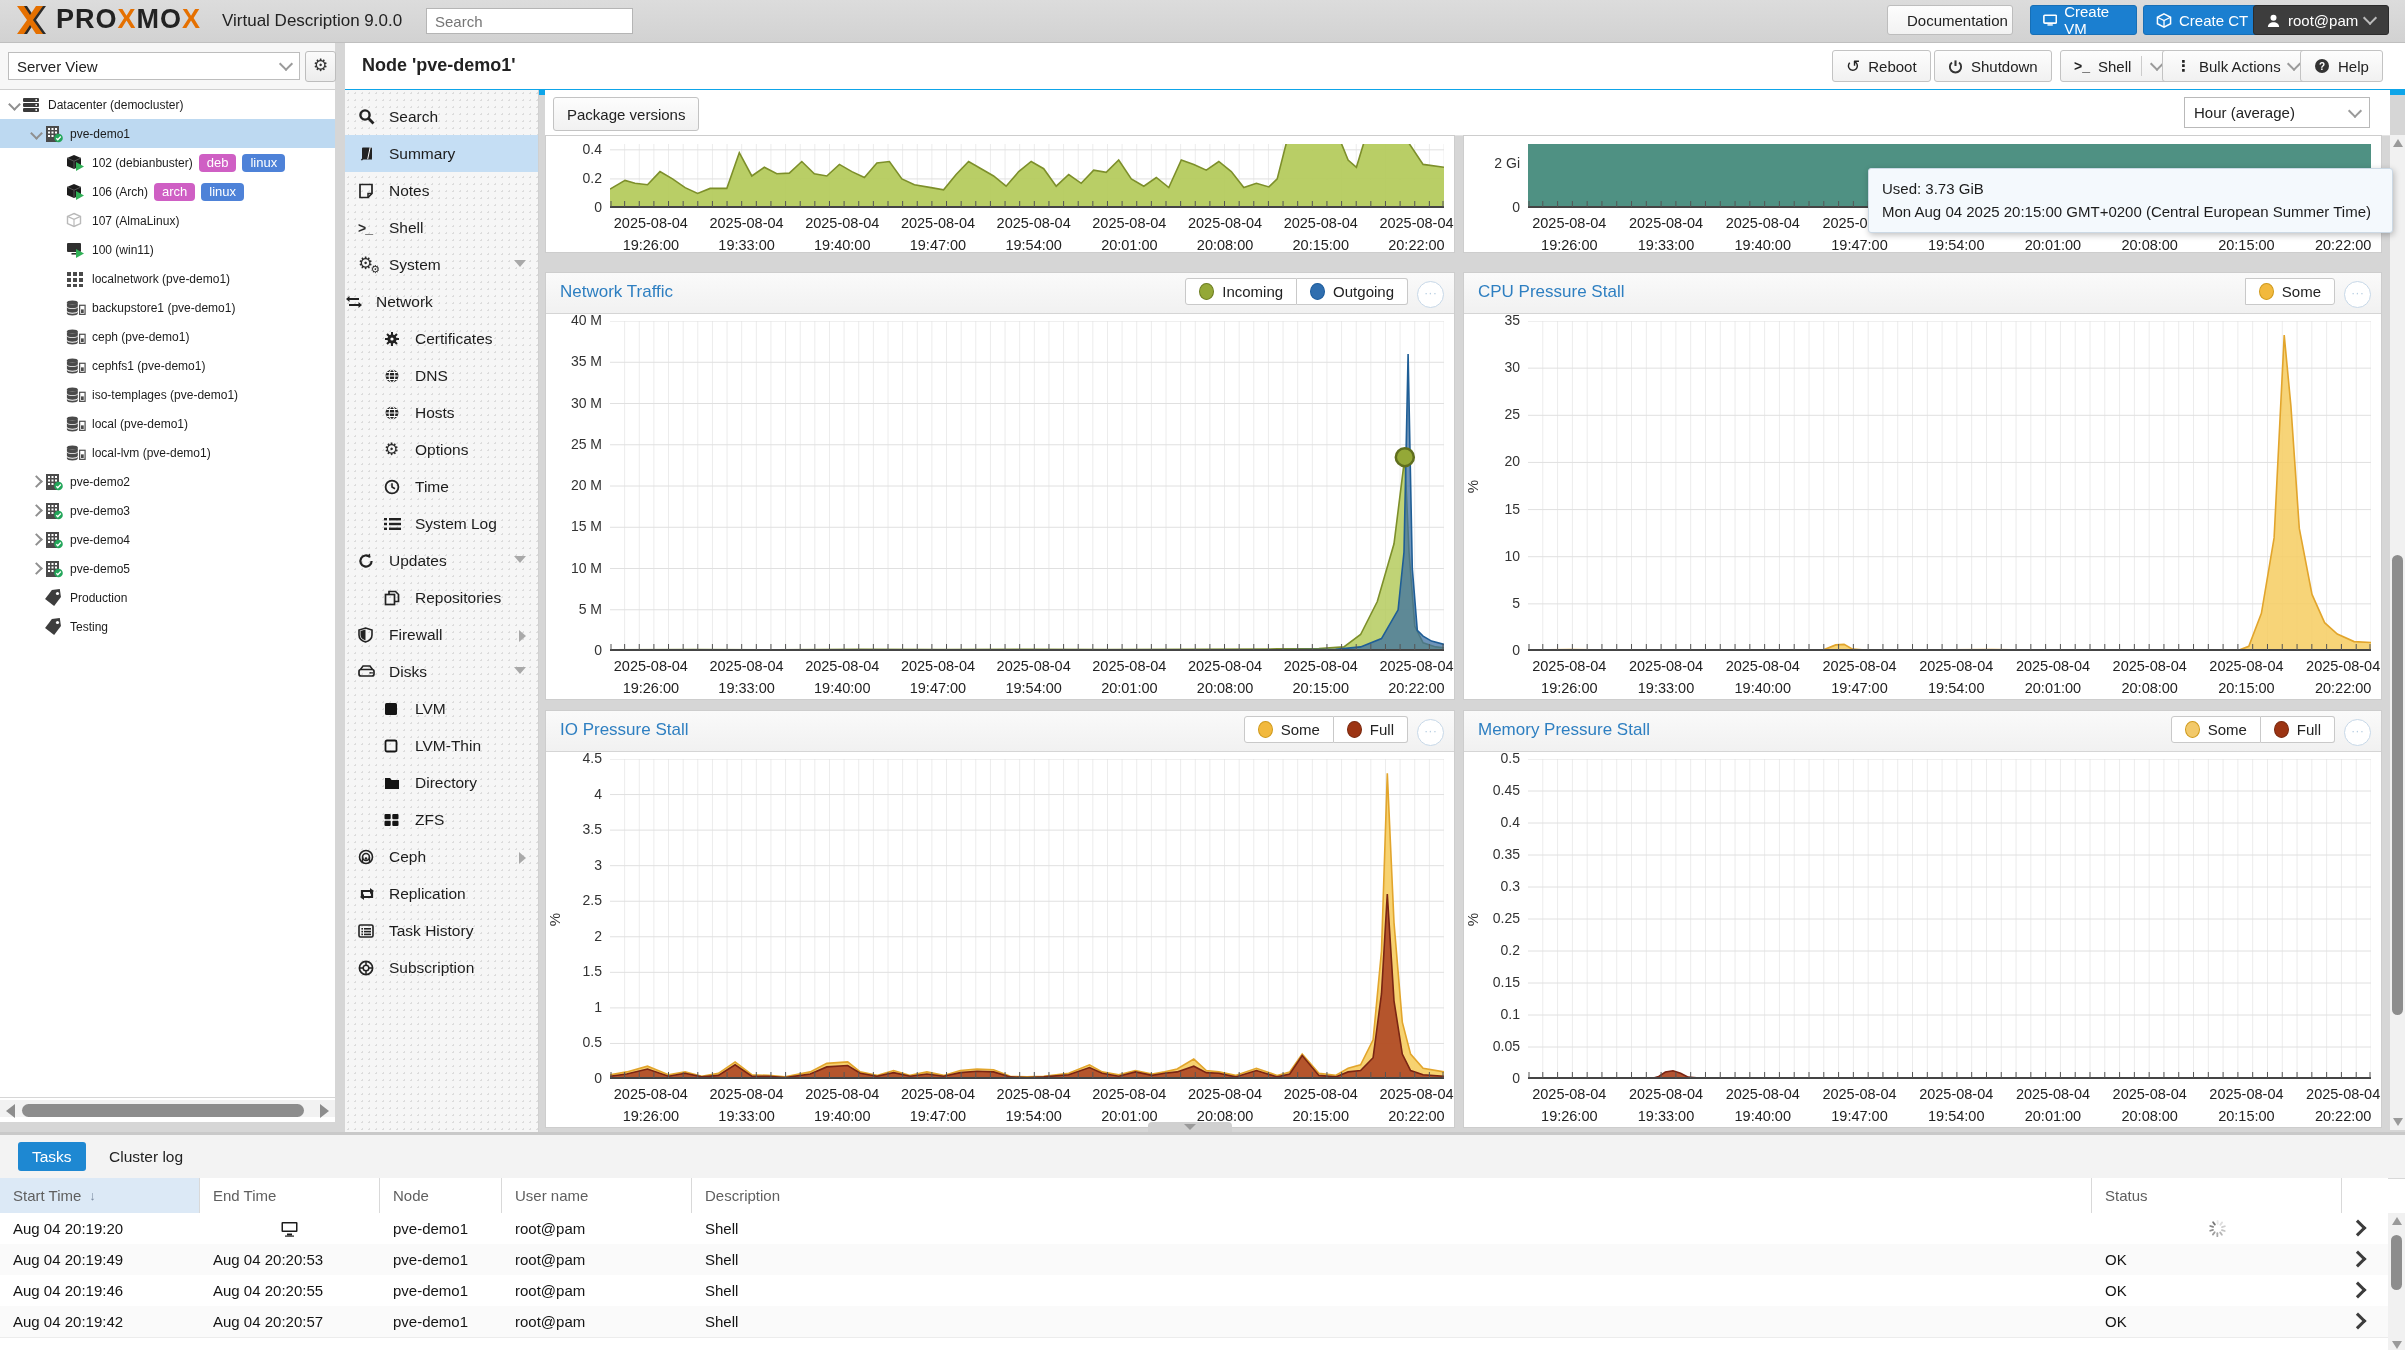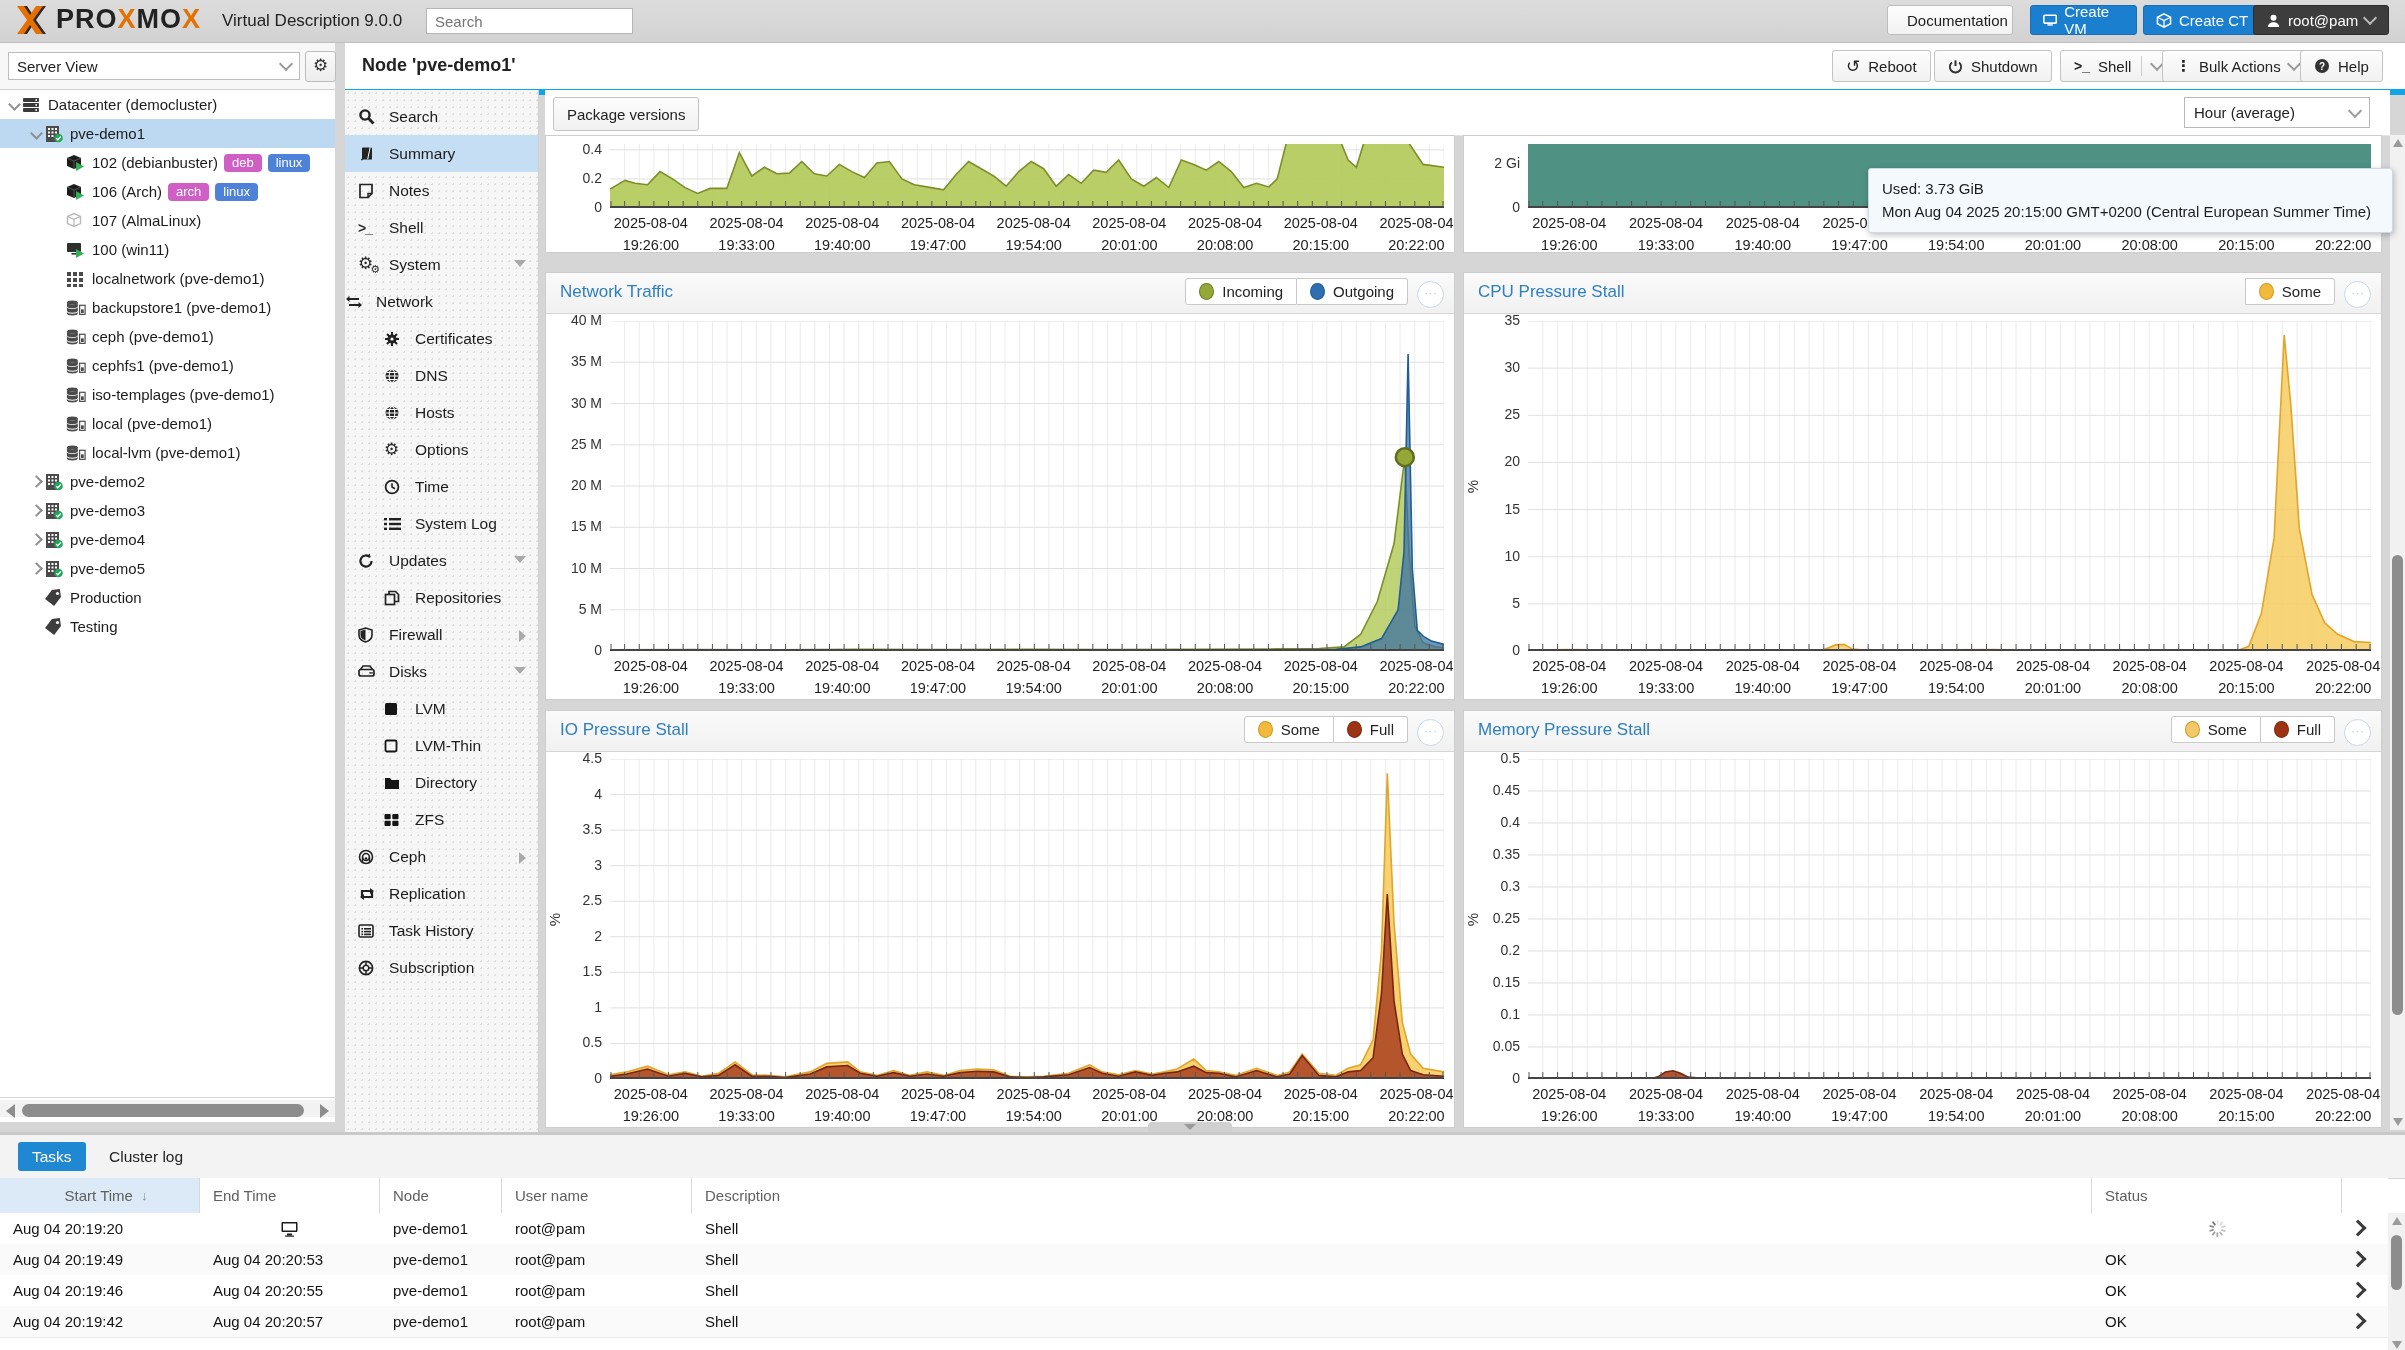--- a/index.html
+++ b/index.html
@@ -32,21 +32,21 @@
   .chev-dn{display:inline-block;width:8px;height:8px;border-right:2px solid #9a9a9a;border-bottom:2px solid #9a9a9a;transform:rotate(45deg);margin-top:-4px;}
   
   #tree{position:absolute;left:0;top:90px;width:335px;height:1007px;background:#fff;overflow:hidden;}
   .trow{position:relative;height:29px;display:flex;align-items:center;white-space:nowrap;}
   .trow.sel{background:#bdd9f1;}
   .texp{width:16px;height:16px;position:relative;flex:0 0 16px;}
   .texp .exp-down,.texp .exp-right{position:absolute;left:4px;top:3px;width:7px;height:7px;border-right:2px solid #8f8f8f;border-bottom:2px solid #8f8f8f;}
   .exp-down{transform:rotate(45deg);}
   .exp-right{transform:rotate(-45deg);}
   .ticon{width:20px;height:18px;flex:0 0 20px;margin-right:6px;position:relative;}
-  .tlabel{font-size:15px;color:#1c1c1c;}
+  .tlabel{font-size:12px;color:#1c1c1c;}
   .badge{display:inline-block;margin-left:6px;padding:1px 8px 2px;border-radius:4px;font-size:13px;color:#fff;vertical-align:1px;}
   .badge.pink{background:#cf5fc4;}
   .badge.blue{background:#4e82d8;}
   
   #tree-hscroll{position:absolute;left:0;top:1098px;width:335px;height:24px;background:#fff;}
   #tree-hscroll .track{position:absolute;left:0;top:2px;width:335px;height:17px;background:#f2f2f2;}
   #tree-hscroll .thumb{position:absolute;left:22px;top:4px;width:282px;height:13px;background:#8d8d8d;border-radius:7px;}
   .arr{width:0;height:0;position:absolute;}
   .arr.left{border-top:7px solid transparent;border-bottom:7px solid transparent;border-right:9px solid #8d8d8d;left:6px;top:4px;}
   .arr.right{border-top:7px solid transparent;border-bottom:7px solid transparent;border-left:9px solid #8d8d8d;right:6px;top:4px;}
@@ -94,21 +94,21 @@
   #resize-handle{position:absolute;left:1148px;top:1122px;width:84px;height:10px;background:#d0d0d0;border-radius:4px 4px 0 0;}
   #resize-handle:after{content:"";position:absolute;left:36px;top:2px;width:0;height:0;border-left:6px solid transparent;border-right:6px solid transparent;border-top:6px solid #9a9a9a;}
   
   #bottom{position:absolute;left:0;top:1132px;width:2405px;height:218px;background:#fff;border-top:3px solid #c9c9c9;}
   #tabbar{position:absolute;left:0;top:0;width:2405px;height:43px;background:#f3f3f3;border-bottom:1px solid #d8d8d8;}
   .tab{position:absolute;top:7px;height:29px;display:flex;align-items:center;padding:0 14px;font-size:15.5px;border-radius:3px;cursor:pointer;color:#222;}
   .tab.active{background:#1e88d2;color:#fff;}
   #taskhead{position:absolute;left:0;top:43px;width:2388px;height:35px;background:#fff;border-bottom:1px solid #cfcfcf;}
   .thcell{position:absolute;top:0;height:35px;display:flex;align-items:center;padding-left:13px;font-size:15px;color:#5f5f5f;
      border-right:1px solid #d9d9d9;box-sizing:border-box;cursor:pointer;}
-  .thcell.sorted{background:#dce9f6;justify-content:center;}
+  .thcell.sorted{background:#dce9f6;}
   .sort-arrow{margin-left:8px;color:#7a8aa0;font-size:13px;}
   .task-row{position:absolute;left:0;width:2388px;height:31px;border-bottom:1px solid #ececec;font-size:15px;color:#141414;cursor:pointer;}
   .tcell{position:absolute;top:0;height:31px;display:flex;align-items:center;padding-left:13px;box-sizing:border-box;}
   .row-chev{position:absolute;left:2352px;top:9px;width:9px;height:9px;border-right:3px solid #3c3c3c;border-bottom:3px solid #3c3c3c;transform:rotate(-45deg);}
   svg{display:block;}
 </style>
 </head>
 <body>
 
 <div id="header">

